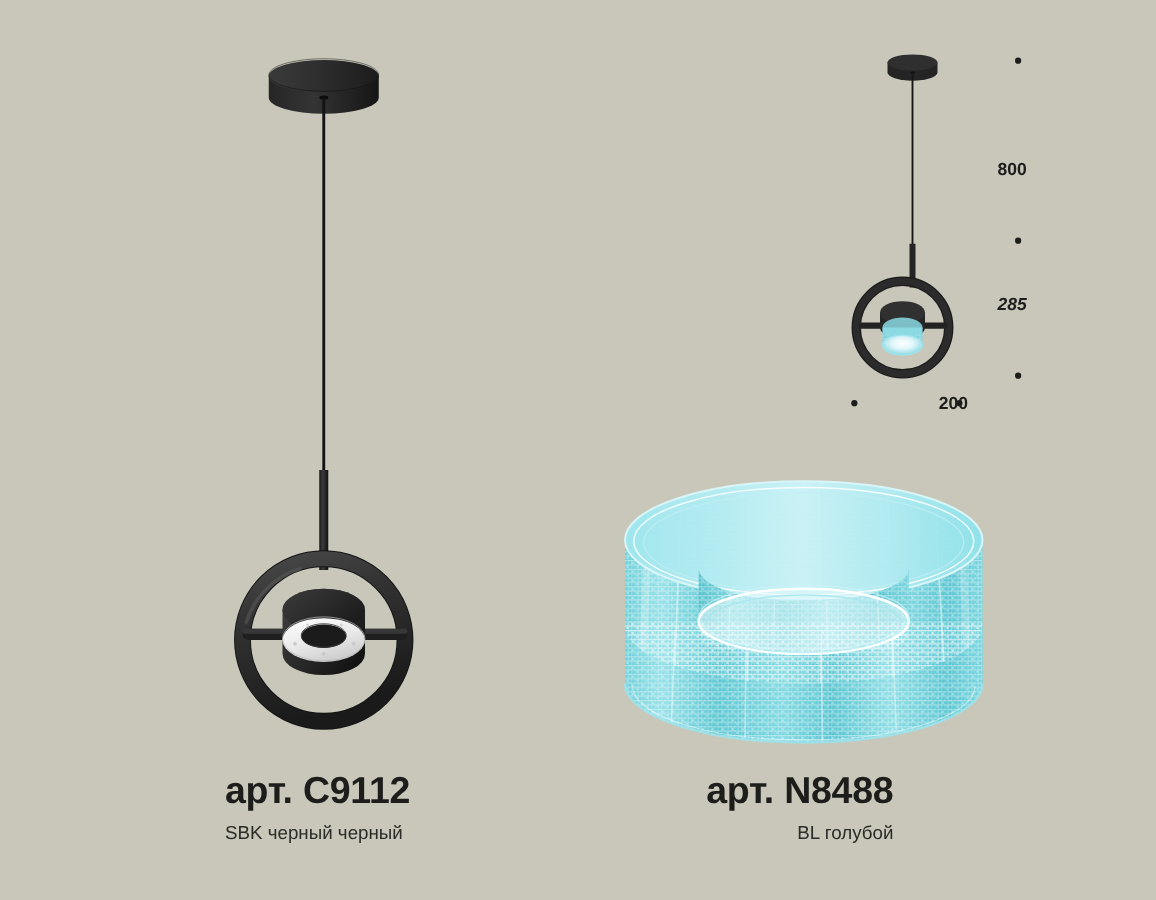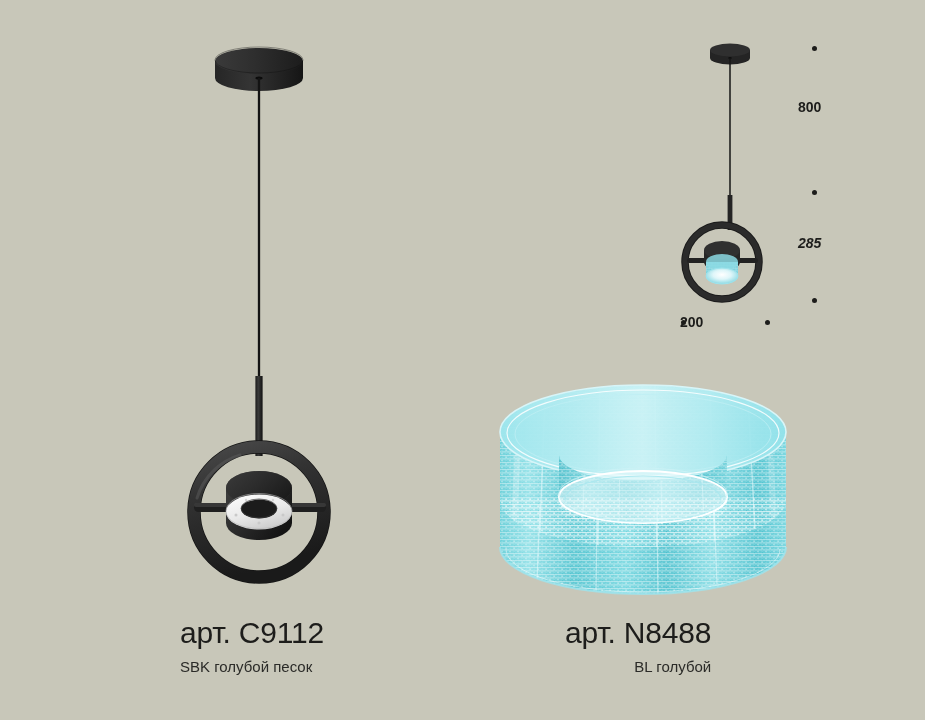--- a/index.html
+++ b/index.html
@@ -10,21 +10,21 @@
     font-family:"Liberation Sans","DejaVu Sans",sans-serif;
     overflow:hidden;
     position:relative;
   }
   #stage{position:absolute;inset:0;width:925px;height:720px;}
   svg.layer{position:absolute;left:0;top:0;width:925px;height:720px;overflow:visible;}
 
   
   .label-block{position:absolute;}
   .art-title{
-    font-size:30px;font-weight:400;color:#1d1d1b;
+    font-size:30px;font-weight:700;color:#1d1d1b;
     letter-spacing:-0.2px;line-height:1;white-space:nowrap;
   }
   .art-sub{
     font-size:15px;font-weight:400;color:#2b2b28;
     line-height:1;white-space:nowrap;margin-top:11px;
   }
 
   
   .dim-text{
     position:absolute;font-size:14px;font-weight:700;color:#1d1d1b;
@@ -257,28 +257,28 @@
     </g>
   </svg>
 
   <div>
     <span class="dim-dot" style="left:812px;top:46px;"></span>
     <span class="dim-dot" style="left:812px;top:190px;"></span>
     <span class="dim-dot" style="left:812px;top:298px;"></span>
     <span class="dim-dot" style="left:681px;top:320px;"></span>
     <span class="dim-dot" style="left:765px;top:320px;"></span>
 
-    <span class="dim-text" style="left:798px;top:100px;">800</span>
+    <span class="dim-text" style="left:798px;top:128px;">800</span>
     <span class="dim-text" style="left:798px;top:236px;font-style:italic;">285</span>
-    <span class="dim-text" style="left:680px;top:315px;">200</span>
+    <span class="dim-text" style="left:751px;top:315px;">200</span>
   </div>
 
   <div class="label-block" style="left:180px;top:618px;">
     <div class="art-title">арт. C9112</div>
-    <div class="art-sub">SBK голубой песок</div>
+    <div class="art-sub">SBK черный черный</div>
   </div>
 
   <div class="label-block" style="left:565px;top:618px;text-align:right;">
     <div class="art-title">арт. N8488</div>
     <div class="art-sub">BL голубой</div>
   </div>
 
 </div>
 
 </body></html>

